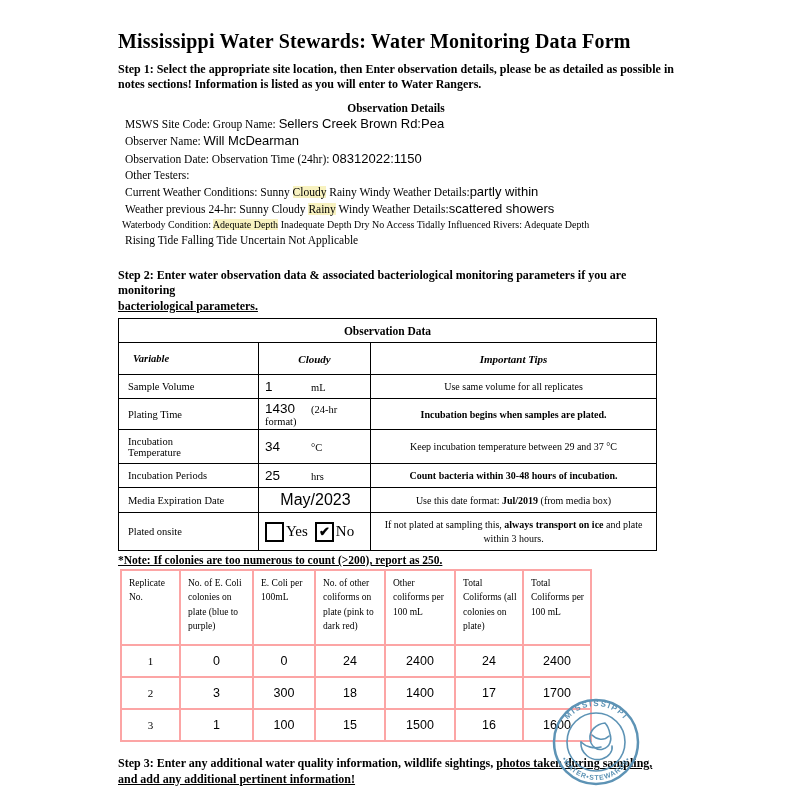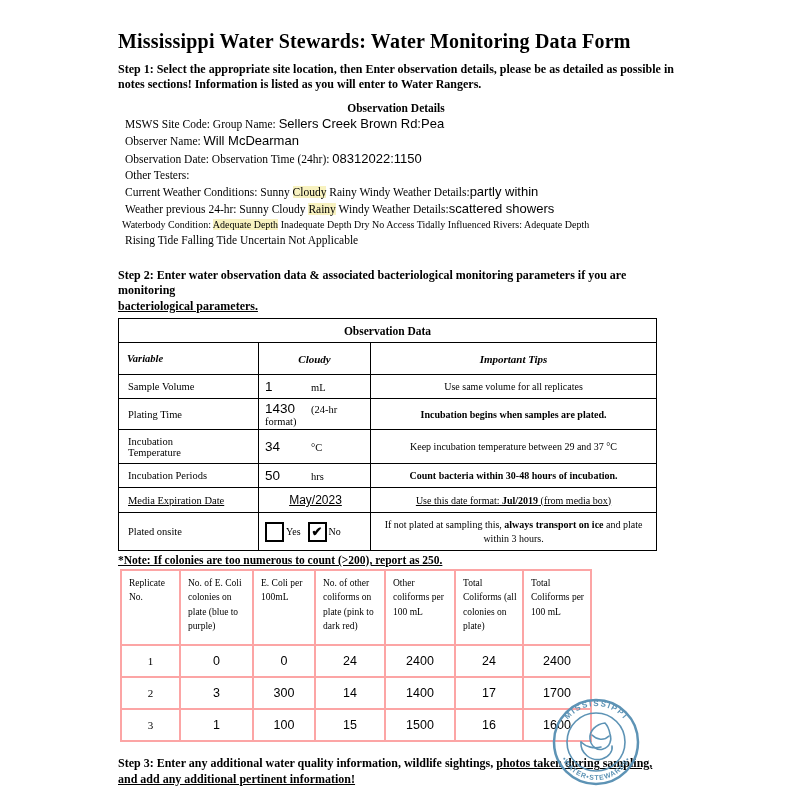--- a/index.html
+++ b/index.html
@@ -12,32 +12,32 @@
   .dline{font-size:11.5px;line-height:1.27;margin:0 0 1px 0;padding-left:7px;}
   .dline .val{font-family:"Liberation Sans",sans-serif;font-size:13px;text-align:right;}
   .dsmall{font-size:10px;padding-left:4px;}
   .hl{background:#f8f2c0;}
   .u{text-decoration:underline;}
   
   table.obs{border-collapse:collapse;width:538px;margin-top:4px;table-layout:fixed;}
   table.obs td{border:1.5px solid #000;}
   .obs .ttl{font-weight:bold;font-size:11.5px;text-align:center;height:21px;}
   .obs .hdr{font-weight:bold;font-style:italic;font-size:11px;height:25px;vertical-align:middle;}
-  .obs .hdr.var{padding-left:8px;}
+  .obs .hdr.var{padding-left:14px;}
   .obs .hdr.c{text-align:center;}
   .obs .var{font-size:10.5px;padding:3px 4px 3px 9px;vertical-align:middle;white-space:pre-line;}
   .obs .valcell{font-size:10.5px;padding:2px 4px 2px 6px;vertical-align:middle;}
   .obs .num{font-family:"Liberation Sans",sans-serif;font-size:13.5px;}
   .obs .numw{display:inline-block;min-width:46px;}
   .obs .tip{font-size:10px;text-align:center;vertical-align:middle;padding:2px 12px;line-height:1.32;}
-  .r34{height:34px;} .r24{height:24px;} .r25{height:25px;text-decoration:underline;} .r38{height:38px;}
+  .r34{height:34px;} .r24{height:24px;} .r25{height:25px;} .r38{height:38px;}
   .pair .lbl{display:inline-block;min-width:30px;}
   .cb{display:inline-block;width:15px;height:16px;border:2px solid #000;vertical-align:middle;
       text-align:center;line-height:15px;font-size:13px;font-weight:bold;margin:0 2px 0 0;}
-  .cblabel{font-size:10px;margin-right:7px;vertical-align:middle;}
+  .cblabel{font-size:15px;margin-right:7px;vertical-align:middle;}
   .ctr{text-align:center;}
   
   .note{font-weight:bold;font-size:11.5px;text-decoration:underline;margin:3px 0 0 0;}
   table.rep{border-collapse:collapse;width:470px;margin:3px 0 0 2px;table-layout:fixed;}
   table.rep td,table.rep th{border:2px solid #fca5a5;}
   .rep th{font-weight:normal;font-size:9.5px;text-align:left;vertical-align:top;
           padding:5px 2px 5px 7px;line-height:1.5;height:63px;}
   .rep td{text-align:center;font-family:"Liberation Sans",sans-serif;font-size:12.5px;height:28px;}
   .rep td.repno{font-family:"Liberation Serif",serif;font-size:11px;}
   
@@ -129,26 +129,26 @@
         <td class="tip"><b>Incubation begins when samples are plated.</b></td>
       </tr>
       <tr class="r34">
         <td class="var">Incubation
 Temperature</td>
         <td class="valcell"><span class="num numw">34</span><span>°C</span></td>
         <td class="tip">Keep incubation temperature between 29 and 37 °C</td>
       </tr>
       <tr class="r24">
         <td class="var">Incubation Periods</td>
-        <td class="valcell"><span class="num numw">50</span><span>hrs</span></td>
+        <td class="valcell"><span class="num numw">25</span><span>hrs</span></td>
         <td class="tip"><b>Count bacteria within 30-48 hours of incubation.</b></td>
       </tr>
       <tr class="r25">
         <td class="var">Media Expiration  Date</td>
-        <td class="valcell ctr"><span class="num" style="font-size:12px;">May/2023</span></td>
+        <td class="valcell ctr"><span class="num" style="font-size:16px;">May/2023</span></td>
         <td class="tip"><span>Use this date format: </span><b>Jul/2019</b><span> (from media box)</span></td>
       </tr>
       <tr class="r38">
         <td class="var">Plated onsite</td>
         <td class="valcell">
           <span class="cb"></span><span class="cblabel">Yes</span><span class="cb"><span>✔</span></span><span class="cblabel">No</span>
         </td>
         <td class="tip"><span>If not plated at sampling this, </span><b>always transport on  ice</b><span> and plate within 3 hours.</span></td>
       </tr>
     </tbody>
@@ -182,21 +182,21 @@
         <td>0</td>
         <td>24</td>
         <td>2400</td>
         <td>24</td>
         <td>2400</td>
       </tr>
       <tr>
         <td class="repno">2</td>
         <td>3</td>
         <td>300</td>
-        <td>14</td>
+        <td>18</td>
         <td>1400</td>
         <td>17</td>
         <td>1700</td>
       </tr>
       <tr>
         <td class="repno">3</td>
         <td>1</td>
         <td>100</td>
         <td>15</td>
         <td>1500</td>

